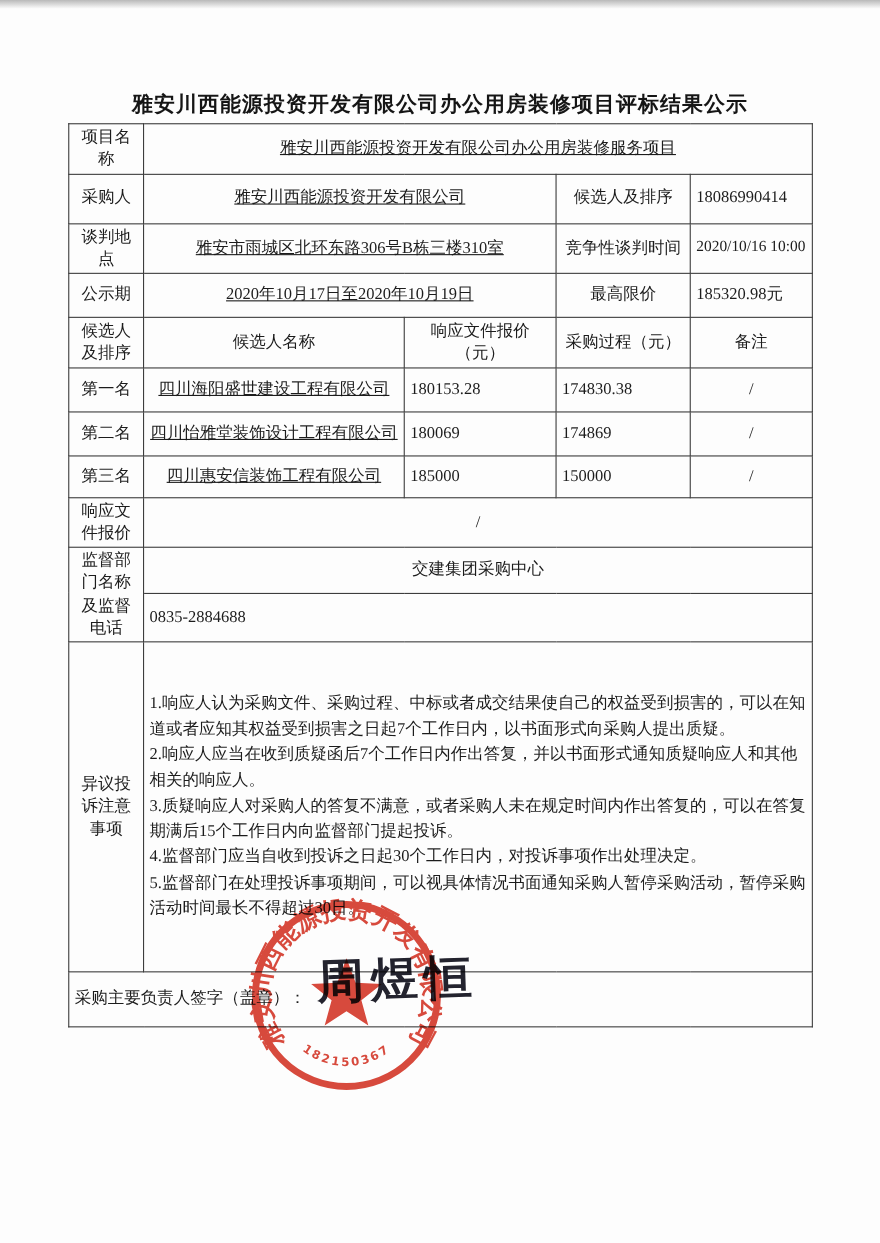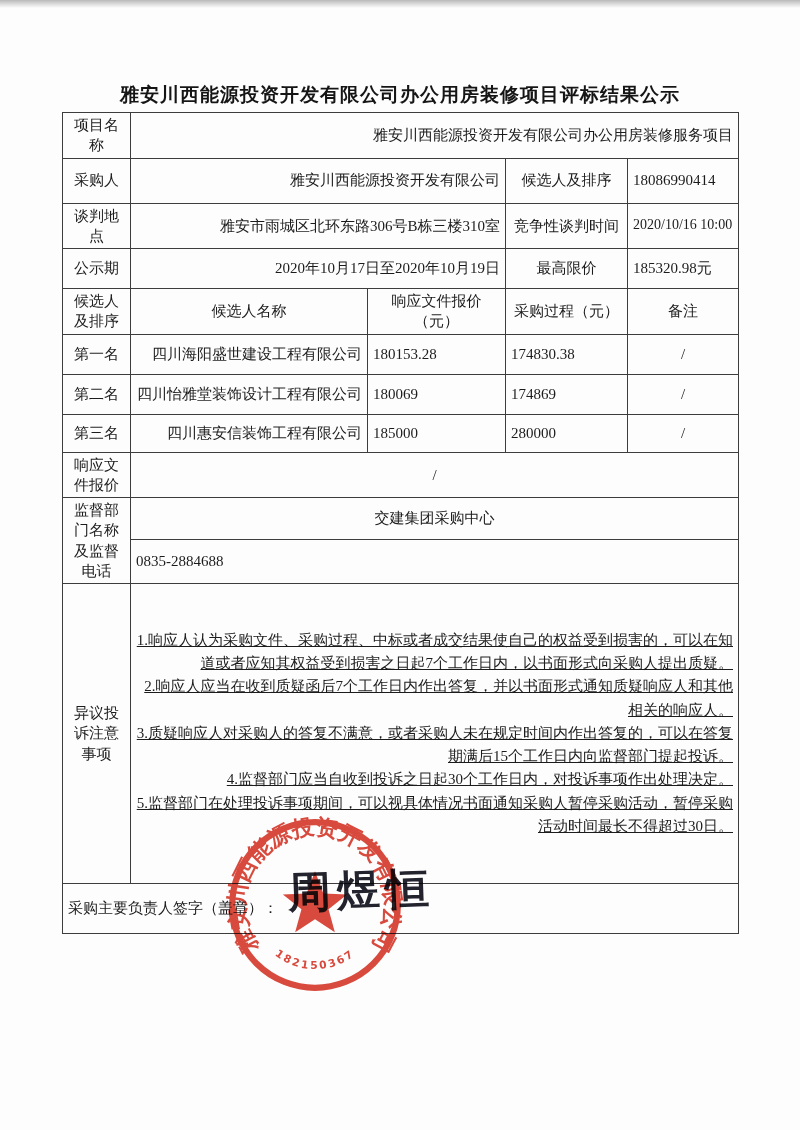--- a/index.html
+++ b/index.html
@@ -35,25 +35,25 @@
     border-radius: 16px;
   }
   table.main td, table.main th {
     border: 1px solid #3d3d3d;
     padding: 2px 5px;
     vertical-align: middle;
     font-weight: normal;
     line-height: 1.35;
   }
   th.rowlabel { text-align: center; font-size: 15px; }
-  td.val-left { text-align: right; padding-left: 7px; }
+  td.val-left { text-align: center; padding-left: 7px; text-decoration: underline; }
   td.val-center { text-align: center; }
   td.num { text-align: left; font-size: 15px; }
   .notice-cell { padding: 10px 8px 26px 8px; vertical-align: middle; }
-  .notice-cell p { font-size: 15px; line-height: 1.55; text-align: right; text-decoration: underline; }
+  .notice-cell p { font-size: 15px; line-height: 1.55; text-align: left; }
   .sig-cell { text-align: left; padding-left: 10px; font-size: 15px; }
   
   .seal-wrap {
     position: absolute;
     left: 226px; top: 816px;
     width: 178px; height: 178px;
     mix-blend-mode: multiply;
     opacity: 0.92;
   }
   .signature {
@@ -131,21 +131,21 @@
     <td class="val-center">第二名</td>
     <td class="val-left">四川怡雅堂装饰设计工程有限公司</td>
     <td class="num">180069</td>
     <td class="num">174869</td>
     <td class="val-center">/</td>
   </tr>
   <tr style="height:38px">
     <td class="val-center">第三名</td>
     <td class="val-left">四川惠安信装饰工程有限公司</td>
     <td class="num">185000</td>
-    <td class="num">280000</td>
+    <td class="num">150000</td>
     <td class="val-center">/</td>
   </tr>
 
   <tr style="height:37px">
     <th class="rowlabel">响应文件报价</th>
     <td class="val-center" colspan="4">/</td>
   </tr>
 
   <tr style="height:38px">
     <th class="rowlabel" rowspan="2">监督部门名称及监督电话</th>

